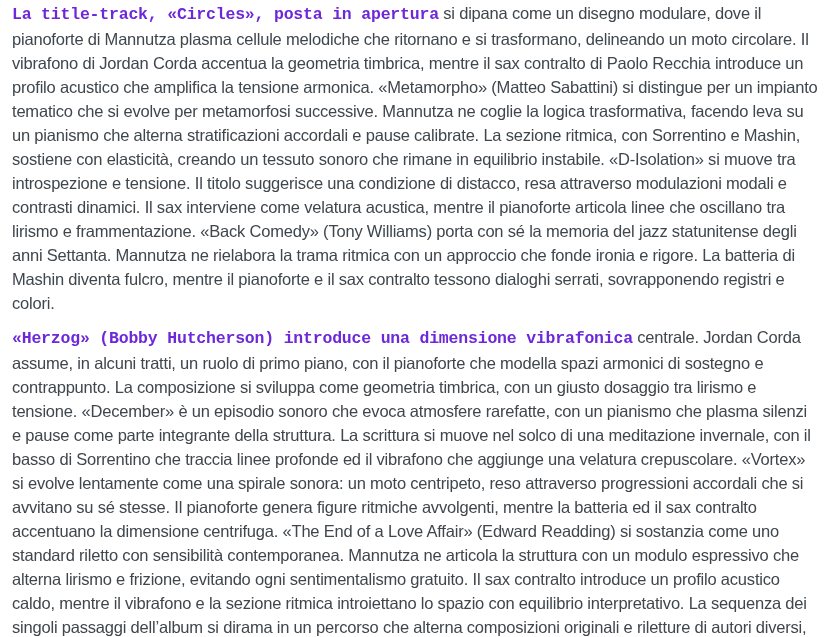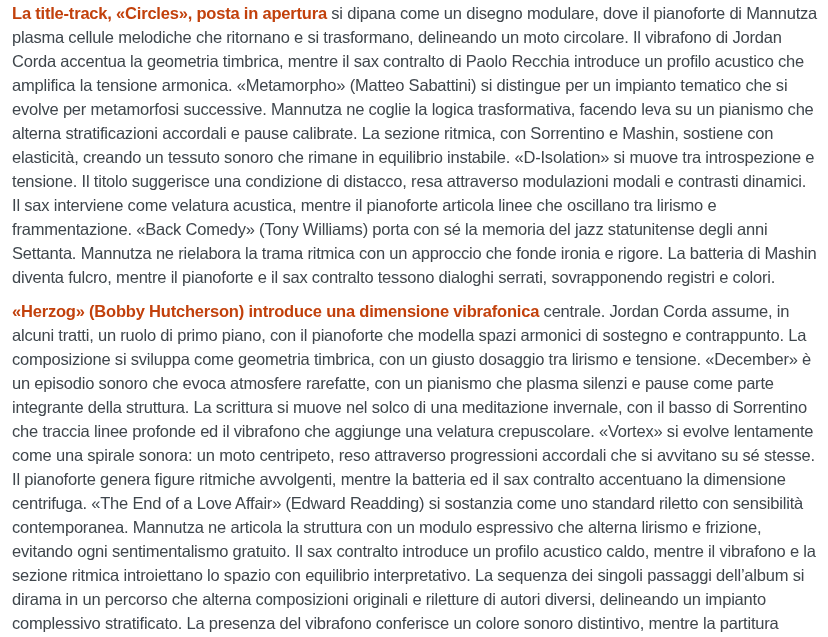--- a/index.html
+++ b/index.html
@@ -24,21 +24,22 @@
     text-align: left;
   }
   .article p {
     margin: 0 0 10px 0;
   }
   .article p:last-child {
     margin-bottom: 0;
   }
   .lead {
     font-weight: bold;
-    color: #c2410c;
+    color: #6d28d9;
+    font-family: Liberation Mono, monospace;
   }
 </style>
 </head>
 <body>
 
 <article class="article">
   <p>
     <strong class="lead">La title-track, «Circles», posta in apertura</strong><span> si dipana come un disegno modulare, dove il pianoforte di Mannutza plasma cellule melodiche che ritornano e si trasformano, delineando un moto circolare. Il vibrafono di Jordan Corda accentua la geometria timbrica, mentre il sax contralto di Paolo Recchia introduce un profilo acustico che amplifica la tensione armonica. «Metamorpho» (Matteo Sabattini) si distingue per un impianto tematico che si evolve per metamorfosi successive. Mannutza ne coglie la logica trasformativa, facendo leva su un pianismo che alterna stratificazioni accordali e pause calibrate. La sezione ritmica, con Sorrentino e Mashin, sostiene con elasticità, creando un tessuto sonoro che rimane in equilibrio instabile. «D-Isolation» si muove tra introspezione e tensione. Il titolo suggerisce una condizione di distacco, resa attraverso modulazioni modali e contrasti dinamici. Il sax interviene come velatura acustica, mentre il pianoforte articola linee che oscillano tra lirismo e frammentazione. «Back Comedy» (Tony Williams) porta con sé la memoria del jazz statunitense degli anni Settanta. Mannutza ne rielabora la trama ritmica con un approccio che fonde ironia e rigore. La batteria di Mashin diventa fulcro, mentre il pianoforte e il sax contralto tessono dialoghi serrati, sovrapponendo registri e colori.</span>
   </p>
   <p>

